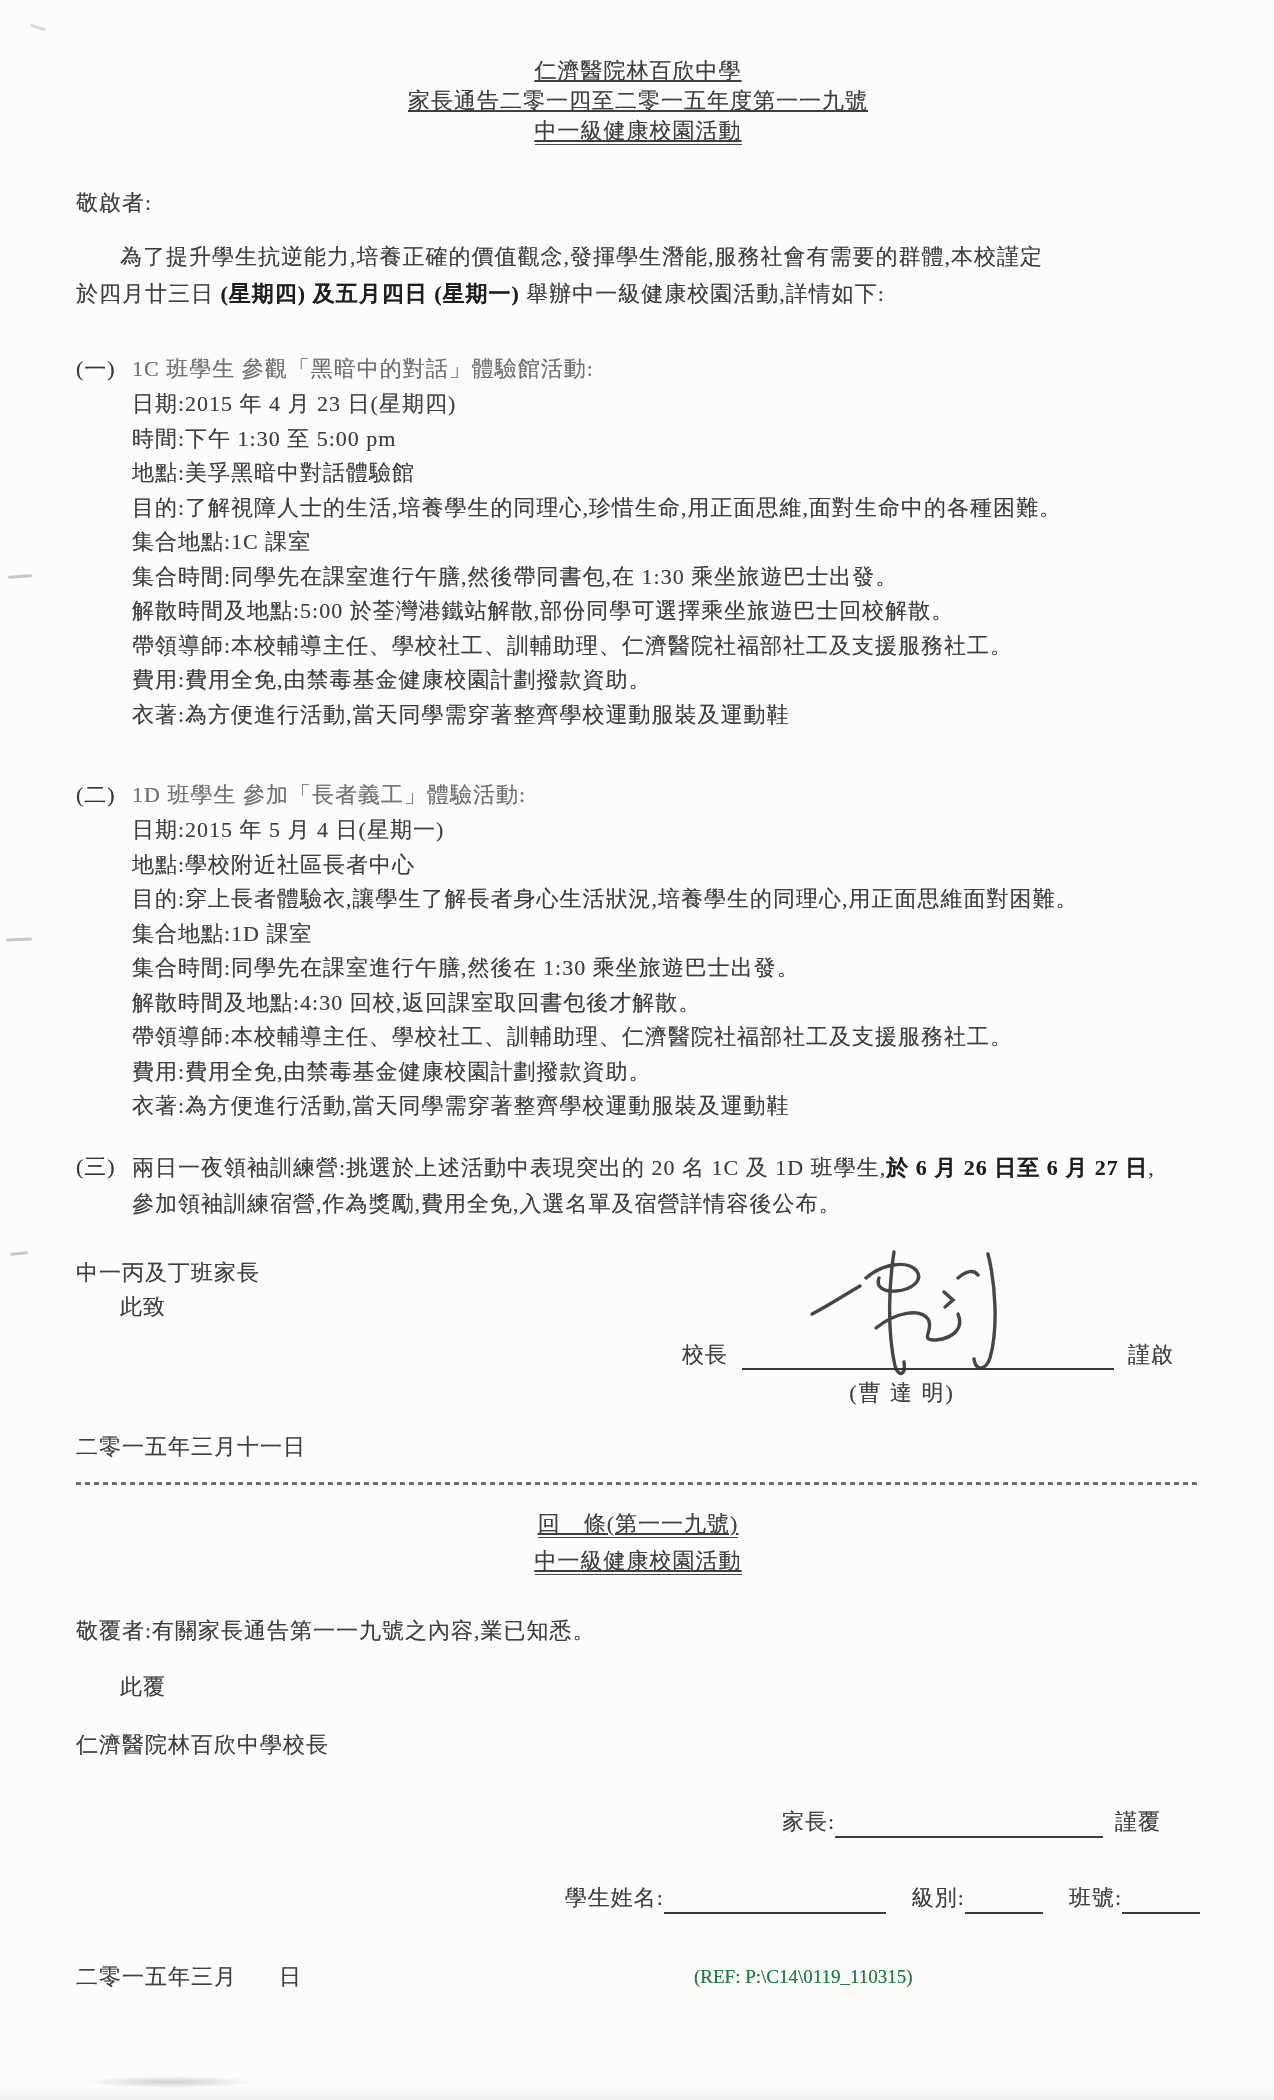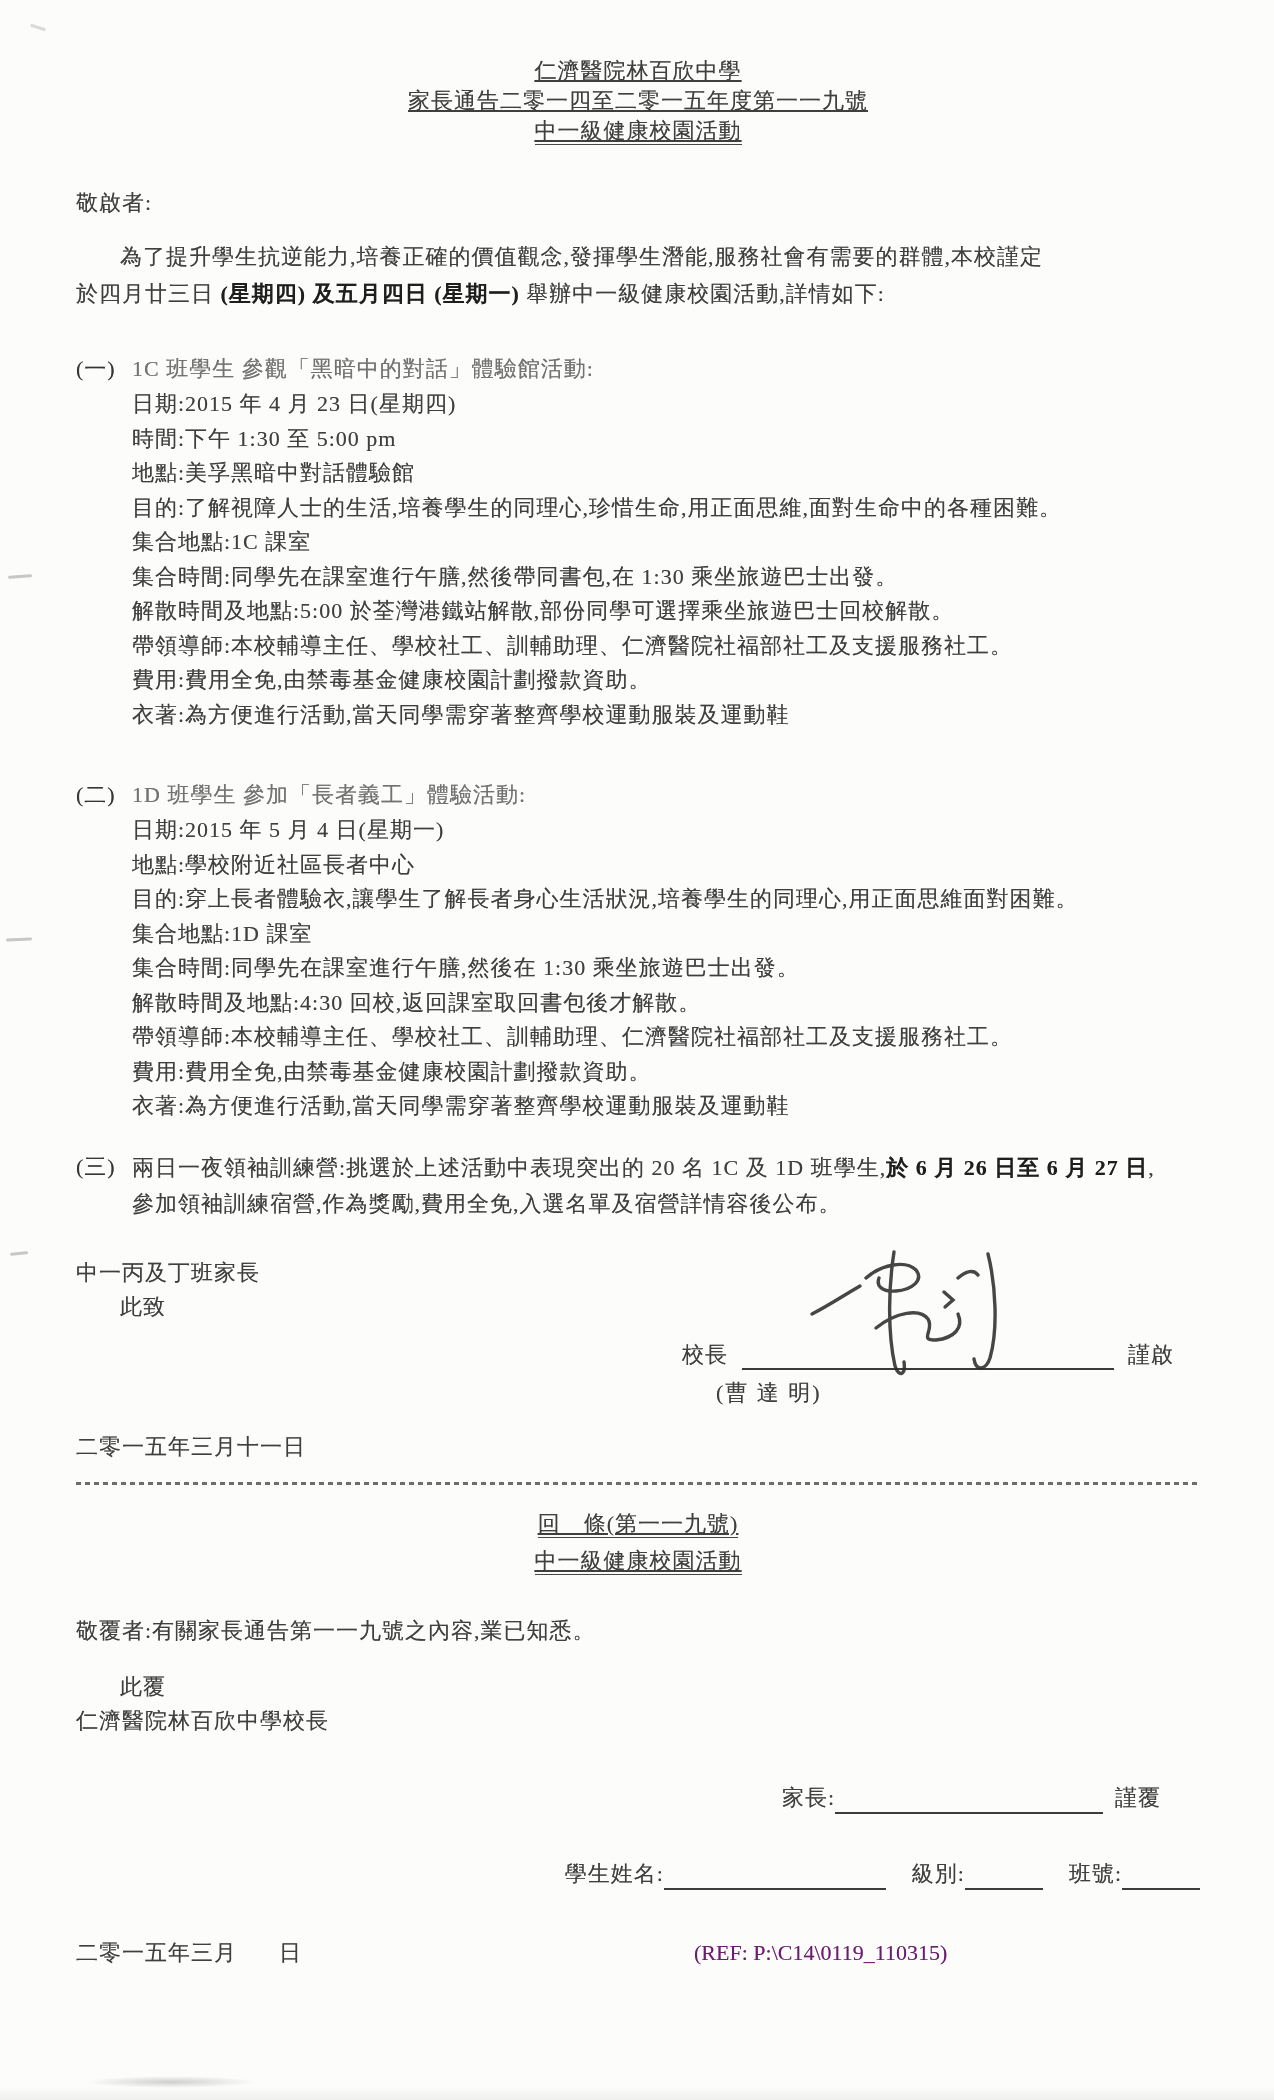--- a/index.html
+++ b/index.html
@@ -35,41 +35,41 @@
   .sec3-body{width:1045px;line-height:36px;}
   .closing{margin-top:34px;line-height:34px;}
   .closing .zhici{margin-left:44px;}
   .sig-block{margin-top:14px;}
   .sig-row{display:flex;justify-content:flex-end;align-items:flex-end;margin-right:26px;line-height:30px;}
   .sig-label{margin-right:14px;}
   .sig-line{position:relative;display:inline-block;width:372px;height:30px;border-bottom:2px solid #3a3a3a;}
   .sig-svg{position:absolute;left:64px;bottom:-16px;}
   .sig-after{margin-left:14px;}
   .sig-name-row{margin-top:8px;margin-right:112px;text-align:right;line-height:30px;}
-  .sig-name{display:inline-block;width:372px;text-align:left;letter-spacing:2px;}
+  .sig-name{display:inline-block;width:372px;text-align:center;letter-spacing:2px;}
   .date1{margin-top:22px;line-height:34px;}
   .dashline{margin-top:18px;height:3px;
     background:repeating-linear-gradient(90deg,#6d6d6d 0 5px,rgba(0,0,0,0) 5px 9px);}
   .reply-head{margin-top:22px;line-height:34px;}
   .reply-sub{margin-top:3px;line-height:34px;}
   .reply-body{margin-top:36px;line-height:34px;}
   .zhifu{margin-top:22px;line-height:34px;}
   .zhifu .t{margin-left:44px;}
-  .addressee{line-height:34px;}
+  .addressee{line-height:34px;margin-top:24px;}
   .parent-row{display:flex;justify-content:flex-end;align-items:flex-end;margin-top:44px;margin-right:39px;line-height:32px;}
   .student-row{display:flex;justify-content:flex-end;align-items:flex-end;margin-top:44px;margin-right:0px;line-height:32px;}
   .blank{display:inline-block;border-bottom:2px solid #3c3c3c;height:30px;}
   .bl-parent{width:268px;}
   .bl-sign{margin-left:12px;}
   .bl-student{width:222px;}
   .bl-small{width:78px;}
   .gap26{display:inline-block;width:26px;}
   .bottom-row{display:flex;margin-top:46px;line-height:34px;}
   .bottom-date .daygap{display:inline-block;width:42px;}
-  .ref{margin-left:392px;font-size:22px;letter-spacing:0;color:#701a75;}
+  .ref{margin-left:392px;font-size:19px;letter-spacing:0;color:#15803d;}
   
   .mark{position:absolute;background:#9b9b9b;border-radius:2px;opacity:.55;}
   .mark1{left:8px;top:575px;width:24px;height:3px;transform:rotate(-4deg);}
   .mark2{left:6px;top:938px;width:26px;height:3px;transform:rotate(-3deg);}
   .mark3{left:10px;top:1252px;width:18px;height:3px;transform:rotate(-5deg);}
   .markTL{left:30px;top:26px;width:16px;height:3px;opacity:.35;transform:rotate(18deg);}
   .smudge{position:absolute;left:86px;bottom:12px;width:170px;height:12px;border-radius:50%;
     background:radial-gradient(closest-side,rgba(90,90,90,.28),rgba(90,90,90,0));}
   .edgeshade{position:absolute;left:0;bottom:0;width:100%;height:14px;
     background:linear-gradient(to bottom,rgba(0,0,0,0),rgba(0,0,0,.05));}

